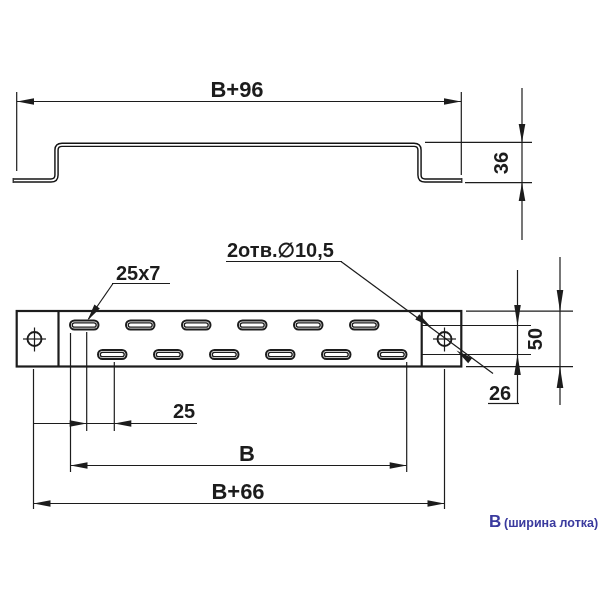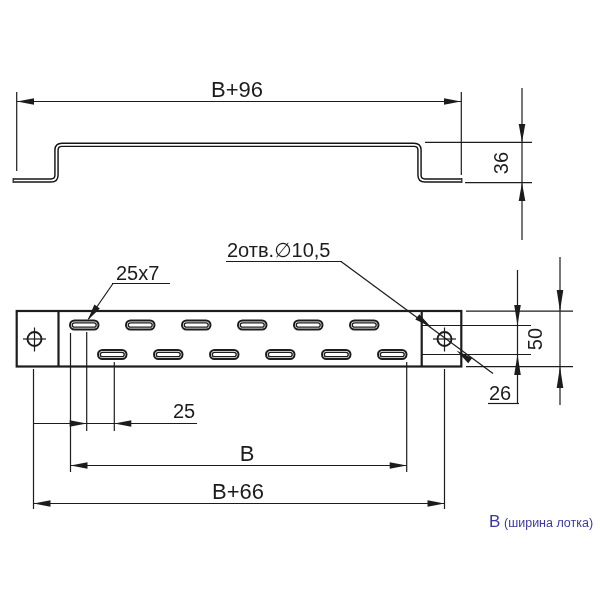--- a/index.html
+++ b/index.html
@@ -1,17 +1,17 @@
 <!DOCTYPE html>
 <html><head>
 <meta charset="utf-8">
 <title>drawing</title>
 <style>
   html,body{margin:0;padding:0;background:#ffffff;}
-  .stage{width:486px;height:600px;position:relative;background:#fff;font-family:"Liberation Sans",sans-serif;}
+  .stage{width:486px;height:600px;position:relative;background:#fff;font-family:"Liberation Sans",sans-serif;font-weight:bold;}
   .t{stroke:#1c1c1c;stroke-width:1.2;fill:none;stroke-linecap:butt;}
   .k{stroke:#1c1c1c;stroke-width:2.2;fill:none;}
   .ki{stroke:#1c1c1c;stroke-width:1.3;fill:none;}
   .a{fill:#1c1c1c;stroke:none;}
   .sheet{stroke:#141414;stroke-width:4.6;fill:none;}
   .sheetw{stroke:#ffffff;stroke-width:1.7;fill:none;}
   text{fill:#1c1c1c;}
   .dim{font-size:22px;}
   .dims{font-size:20px;}
   .note-b{font-size:17px;}

